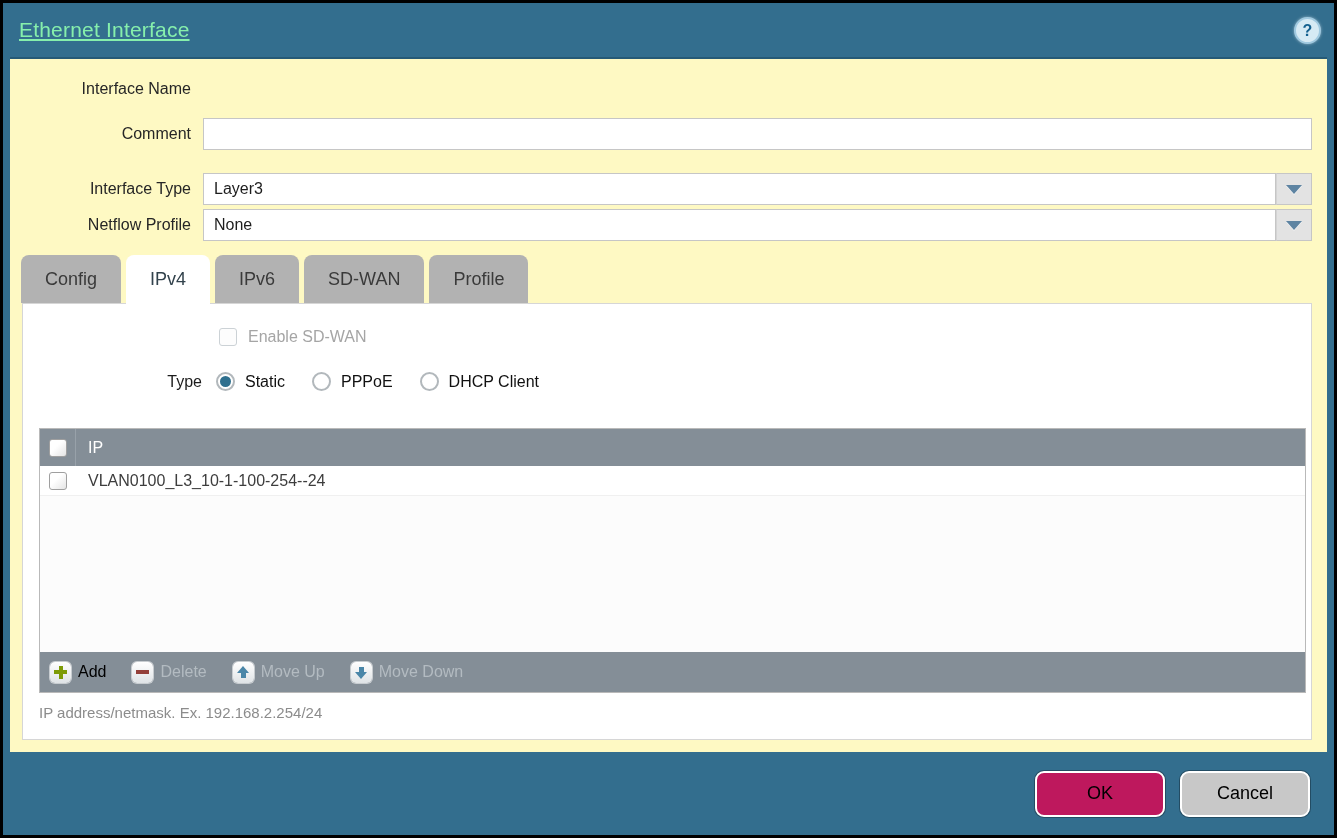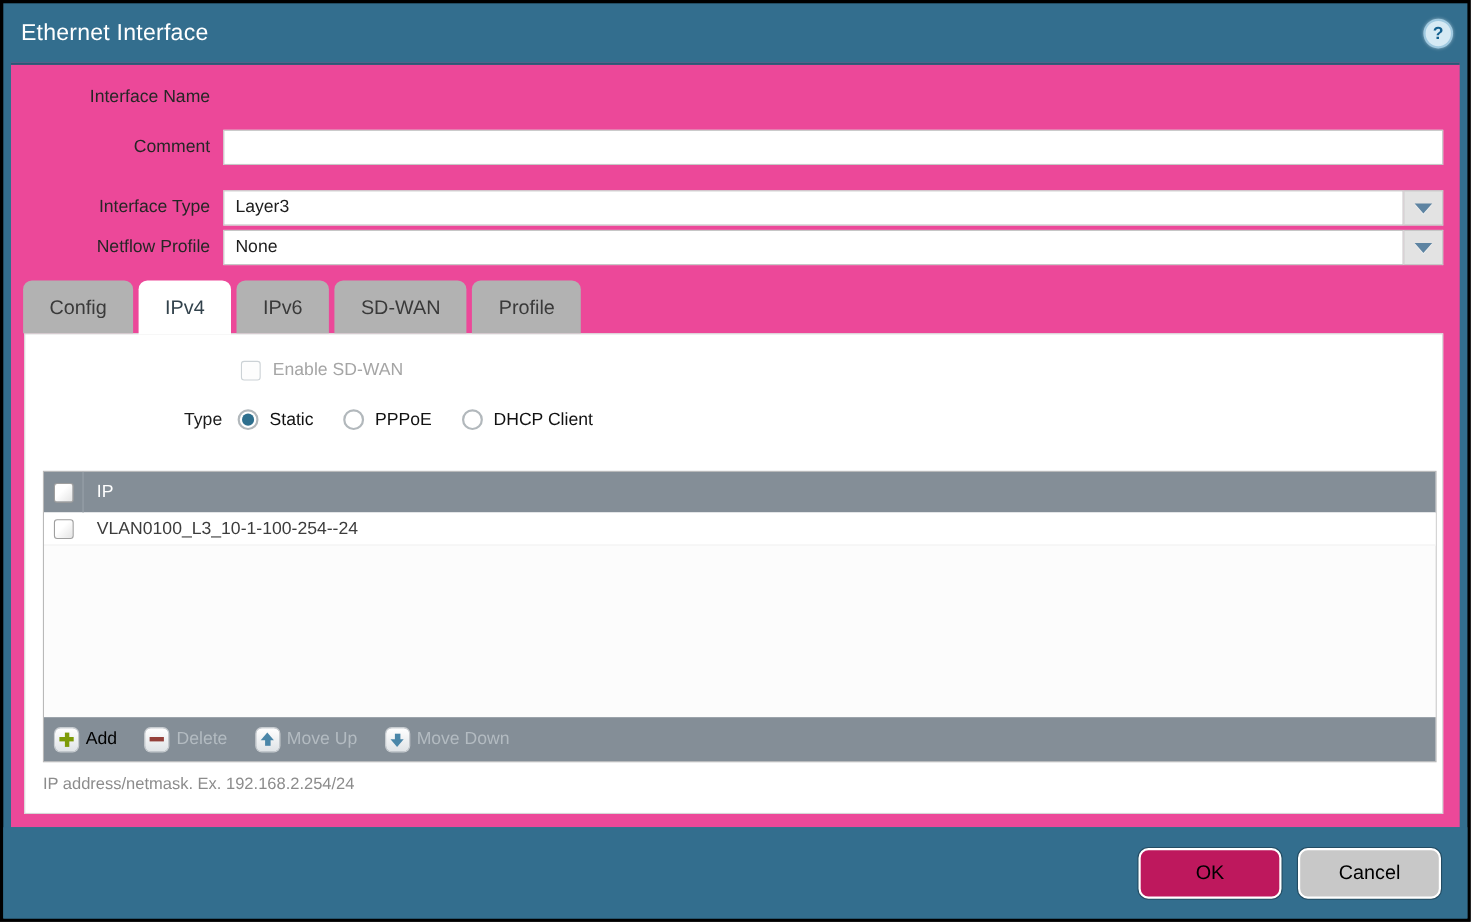--- a/index.html
+++ b/index.html
@@ -4,28 +4,28 @@
 <style>
   * { margin:0; padding:0; box-sizing:border-box; }
   html,body { width:1337px; height:838px; }
   body { font-family:"Liberation Sans","DejaVu Sans",sans-serif; background:#000; }
 
   .dialog { position:relative; width:1337px; height:838px; background:#000; padding:3px; }
   .frame  { position:relative; width:1331px; height:832px; background:#336e8e; }
 
   
   .titlebar { position:relative; height:54px; display:flex; align-items:center; padding-left:16px; }
-  .titlebar .title { color:#ffffff; font-size:21px; letter-spacing:0.2px; }
+  .titlebar .title { color:#86efac; font-size:21px; letter-spacing:0.2px;text-decoration:underline; }
   .help { position:absolute; right:13px; top:14px; width:27px; height:27px; border-radius:50%;
           background:#d6eaf4; border:2px solid #9fc9e0; display:flex; align-items:center; justify-content:center;
           cursor:pointer; box-shadow:0 0 3px rgba(255,255,255,0.5); }
   .help span { color:#14608f; font-weight:bold; font-size:16px; line-height:1; }
 
   
-  .bodyarea { position:relative; margin:0 7px; height:695px; background:#ec4899;
+  .bodyarea { position:relative; margin:0 7px; height:695px; background:#fef9c3;
               border-top:2px solid #265a76; }
 
   .form-row { position:absolute; left:0; width:100%; height:32px; display:flex; align-items:center; }
   .form-row .lbl { width:193px; text-align:right; padding-right:12px; font-size:16px; color:#262626; }
   .field { flex:1; margin-right:15px; height:32px; display:flex; }
   .field input { flex:1; height:32px; border:1px solid #c6c6c6; background:#ffffff; padding:0 10px;
                  font-size:16px; color:#1d1d1d; font-family:inherit; outline:none; }
   .field input.disabled { background:#ececec; color:#9a9a9a; border-color:#d2d2d2; }
   .select { flex:1; display:flex; margin-right:15px; height:32px; }
   .select .val { flex:1; background:#ffffff; border:1px solid #c6c6c6; display:flex; align-items:center;

